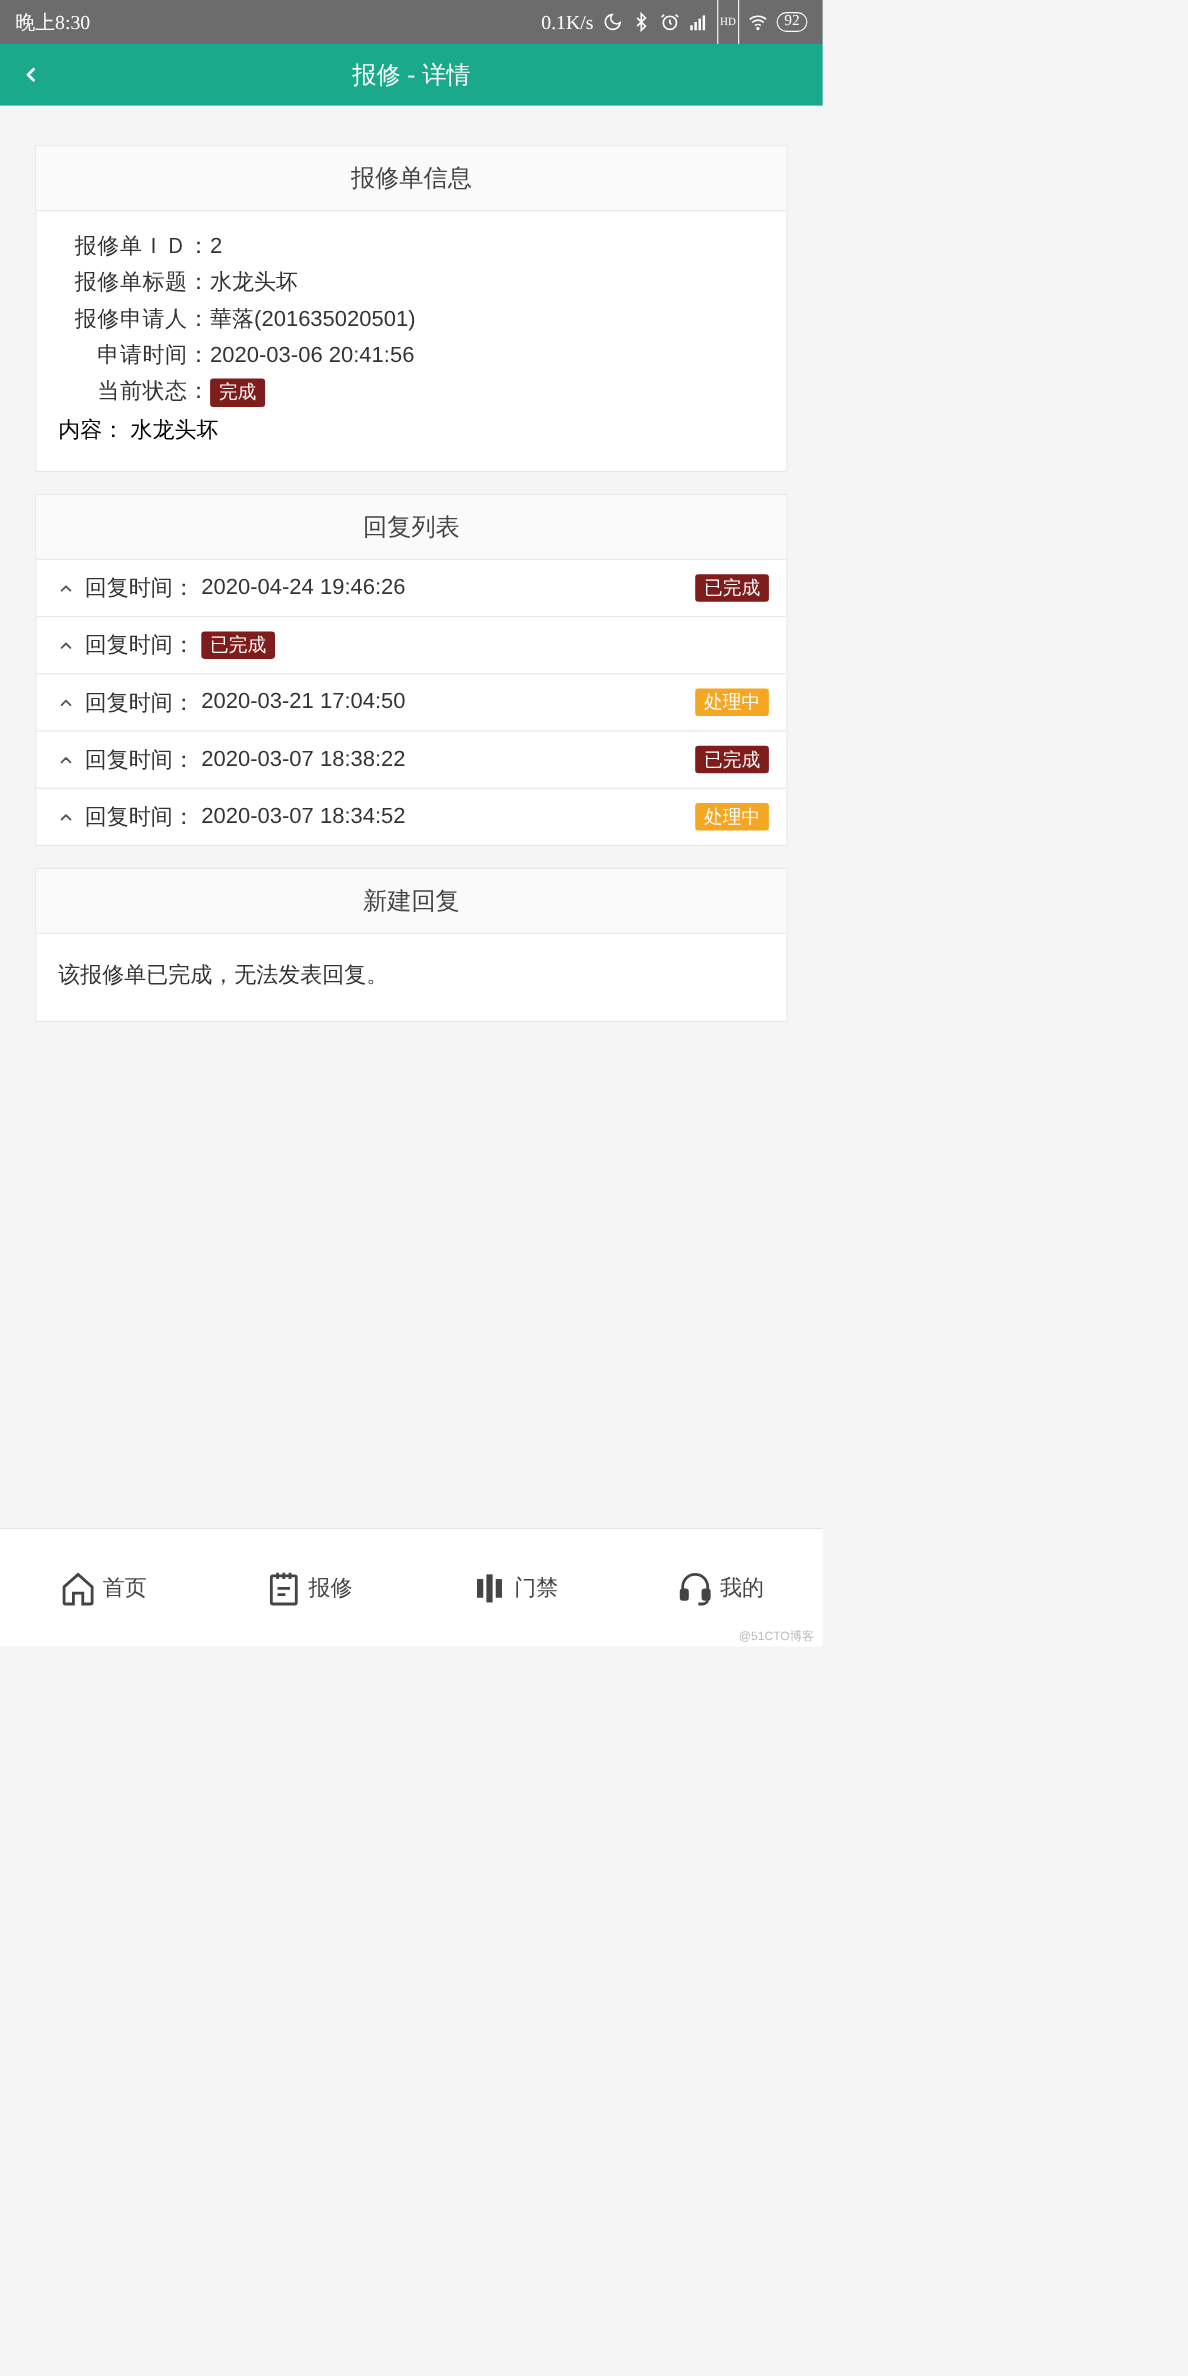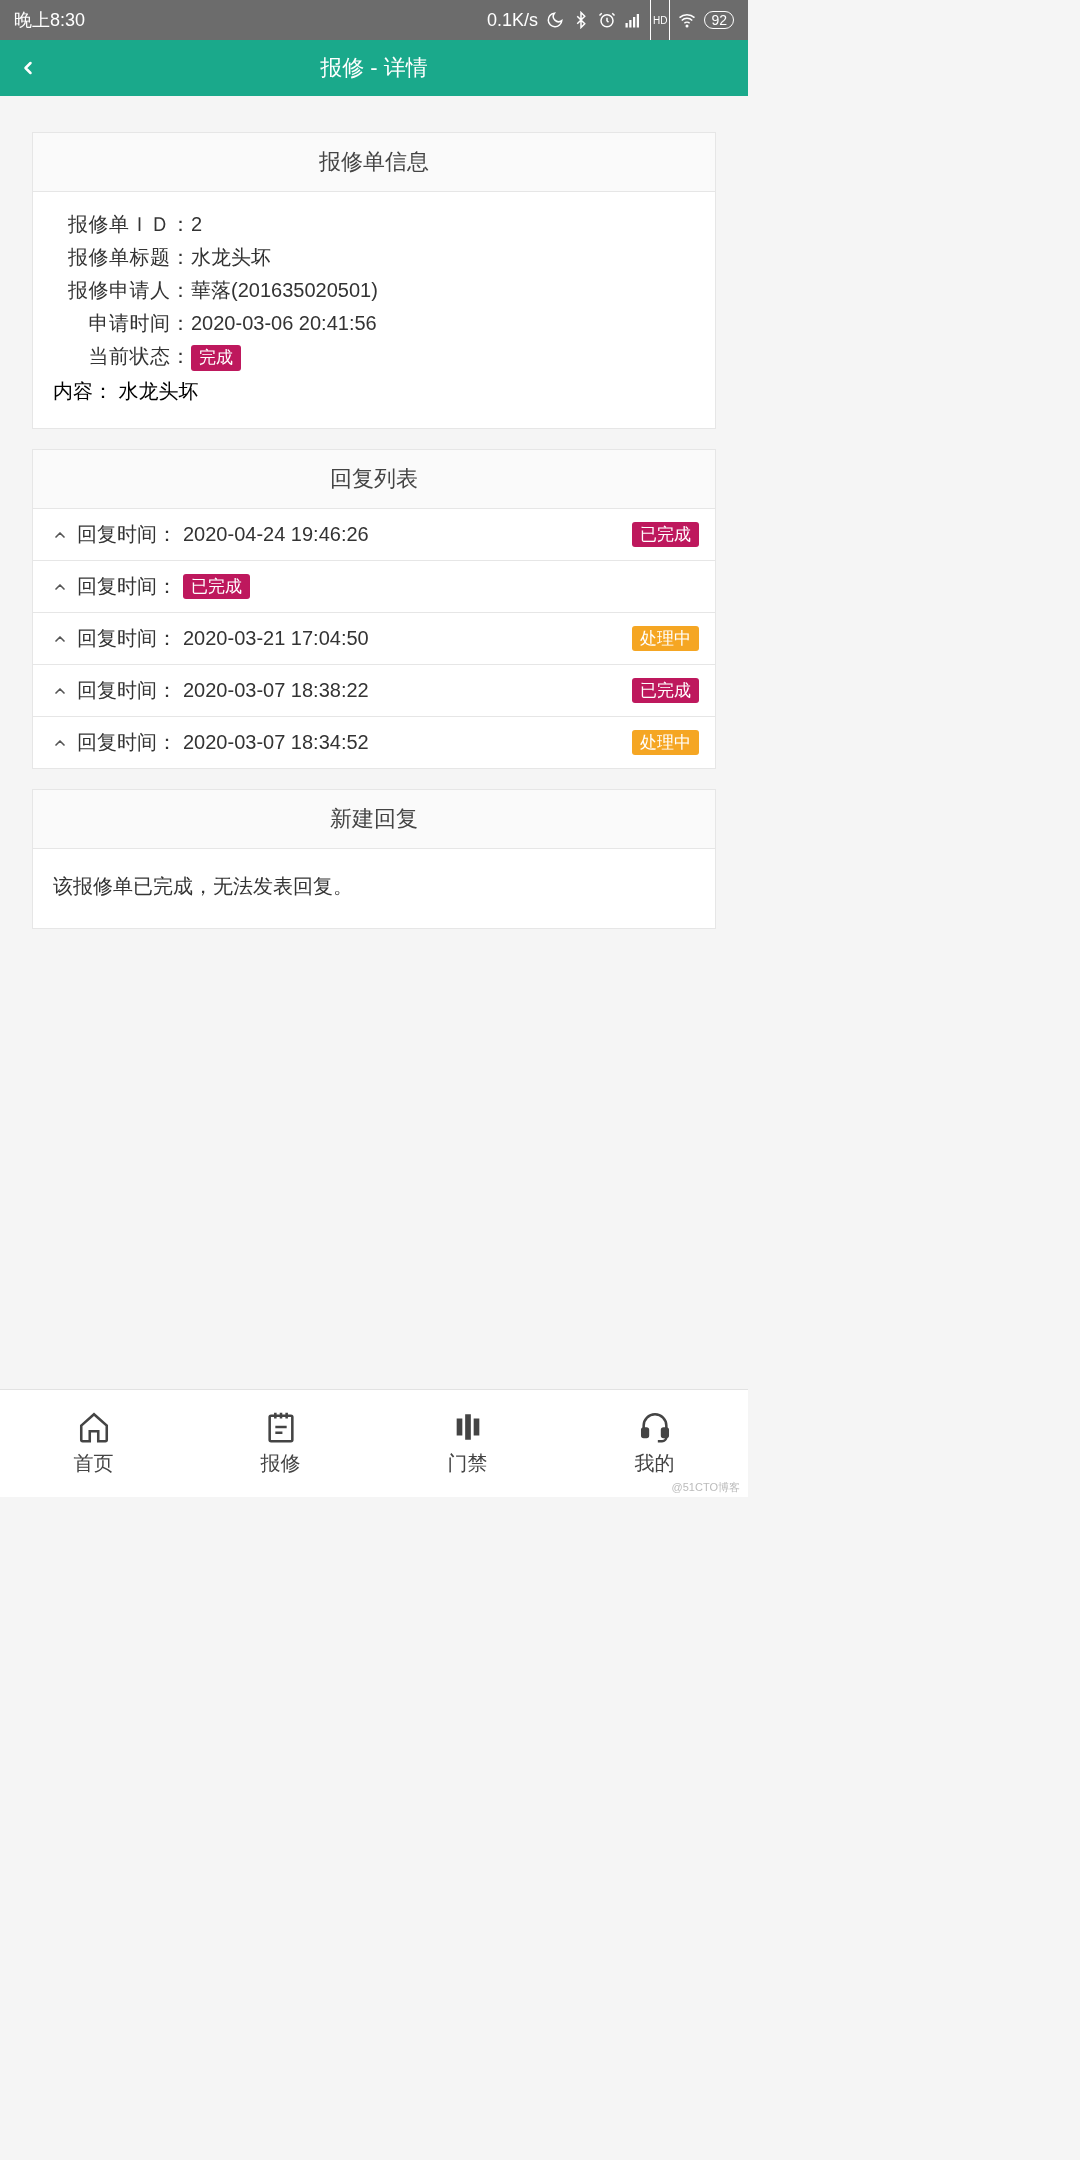--- a/index.html
+++ b/index.html
@@ -13,20 +13,21 @@
     }
     .statusbar {
       height: 40px;
       background: #6c6c6c;
       color: #fff;
       display: flex;
       align-items: center;
       justify-content: space-between;
       padding: 0 14px;
       font-size: 18px;
+      font-family: Liberation Serif, serif;
     }
     .statusbar .right { display: flex; align-items: center; gap: 8px; }
     .statusbar .right svg { width: 18px; height: 18px; }
     .battery-pill {
       border: 1.5px solid #fff;
       border-radius: 10px;
       padding: 0 6px;
       font-size: 14px;
       line-height: 16px;
     }
@@ -78,21 +79,21 @@
     }
     .info-label {
       width: 138px;
       text-align: right;
       flex-shrink: 0;
       letter-spacing: 0.5px;
     }
     .info-val { flex: 1; }
     .badge {
       display: inline-block;
-      background: #be185d;
+      background: #7f1d1d;
       color: #fff;
       font-size: 17px;
       padding: 1px 8px;
       border-radius: 3px;
       line-height: 1.4;
     }
     .badge.orange { background: #f5a623; }
     .content-row {
       font-size: 20px;
       color: #000000;
@@ -123,21 +124,21 @@
       position: absolute;
       bottom: 0; left: 0; right: 0;
       height: 108px;
       background: #fff;
       border-top: 1px solid #e2e2e2;
       display: flex;
     }
     .navitem {
       flex: 1;
       display: flex;
-      flex-direction: column;
+      flex-direction: row;
       align-items: center;
       justify-content: center;
       gap: 6px;
       color: #444;
       font-size: 20px;
     }
     .navitem svg { width: 34px; height: 34px; }
     .watermark {
       position: absolute;
       right: 8px;

